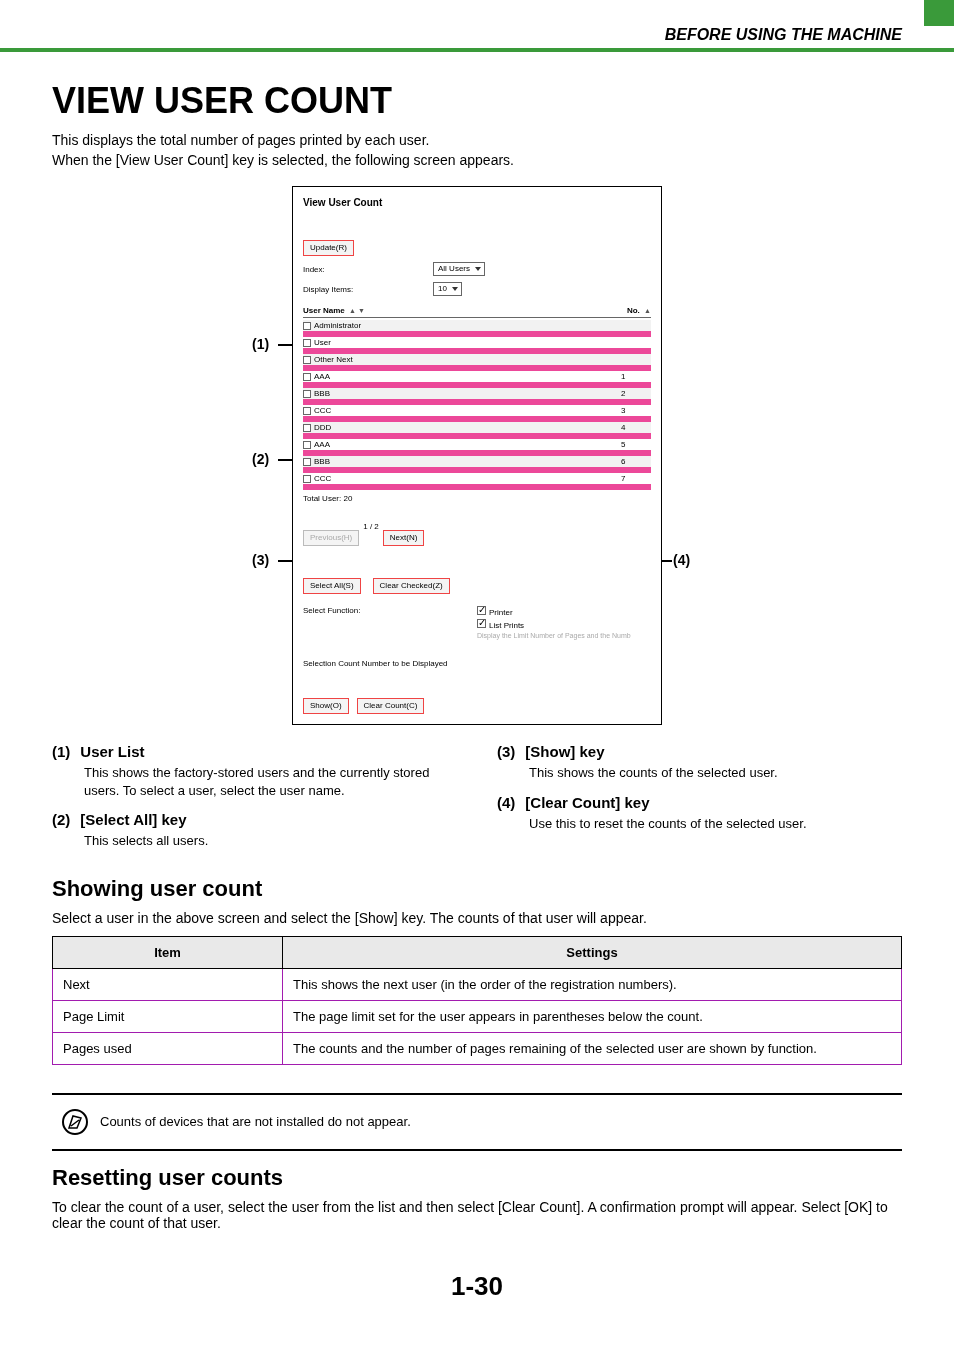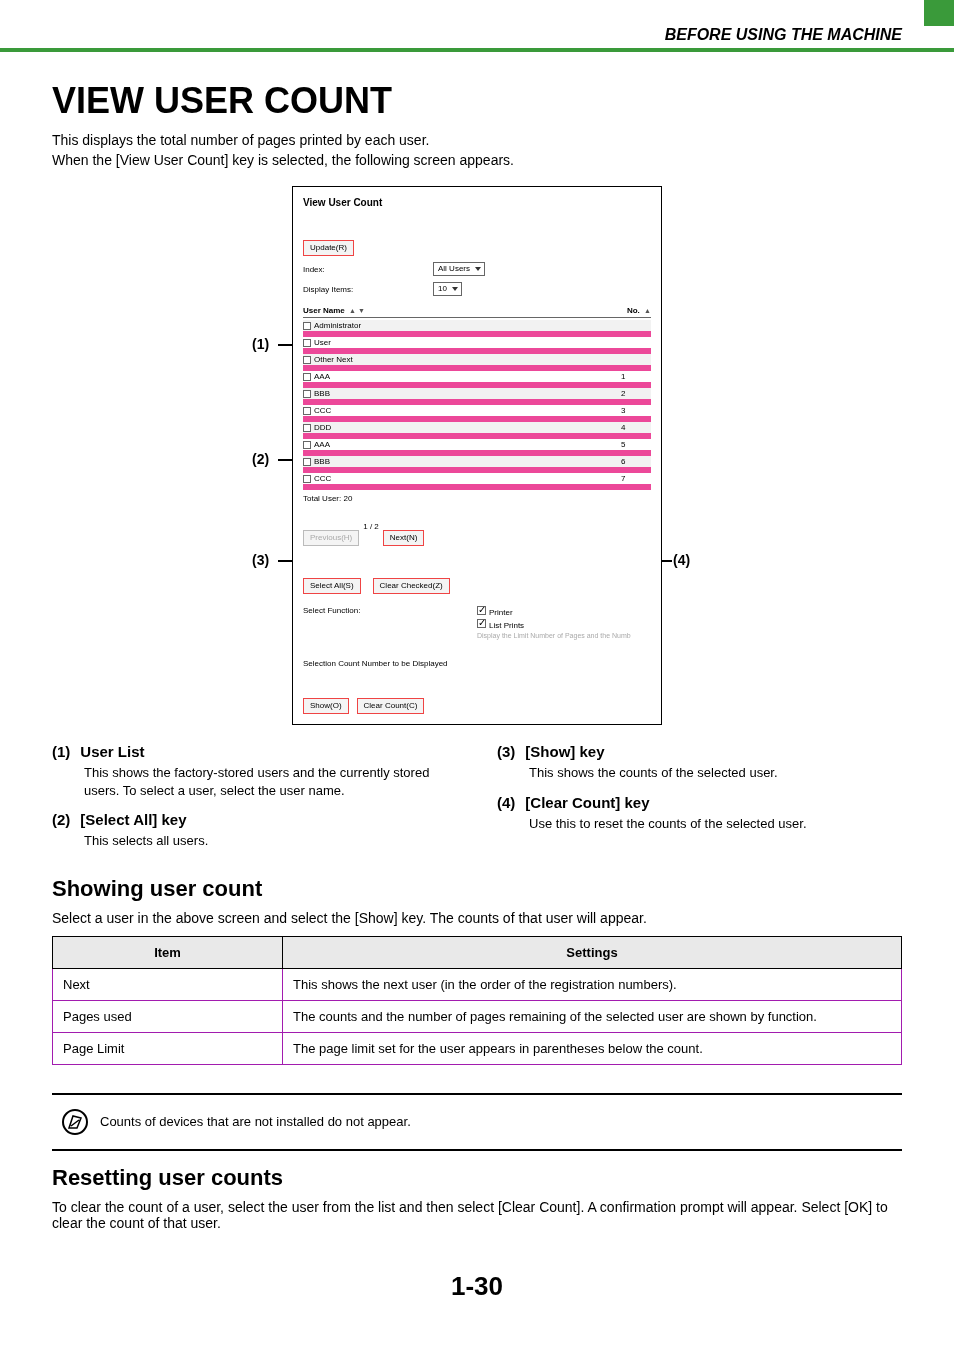--- a/index.html
+++ b/index.html
@@ -378,26 +378,26 @@
         <th>Item</th>
         <th>Settings</th>
       </tr>
     </thead>
     <tbody id="settings-rows">
         <tr>
           <td class="item">Next</td>
           <td>This shows the next user (in the order of the registration numbers).</td>
         </tr>
         <tr>
+          <td class="item">Page Limit</td>
+          <td>The page limit set for the user appears in parentheses below the count.</td>
+        </tr>
+        <tr>
           <td class="item">Pages used</td>
           <td>The counts and the number of pages remaining of the selected user are shown by function.</td>
-        </tr>
-        <tr>
-          <td class="item">Page Limit</td>
-          <td>The page limit set for the user appears in parentheses below the count.</td>
         </tr>
       </tbody>
   </table>
 
   <div class="note-box">
     <span class="icon">
       <svg width="16" height="16" viewBox="0 0 16 16">
           <path d="M2 14 L6 2 L14 4 L10 14 Z M4 12 L12 6" stroke="#000" stroke-width="1.5" fill="none"></path>
         </svg>
     </span>

